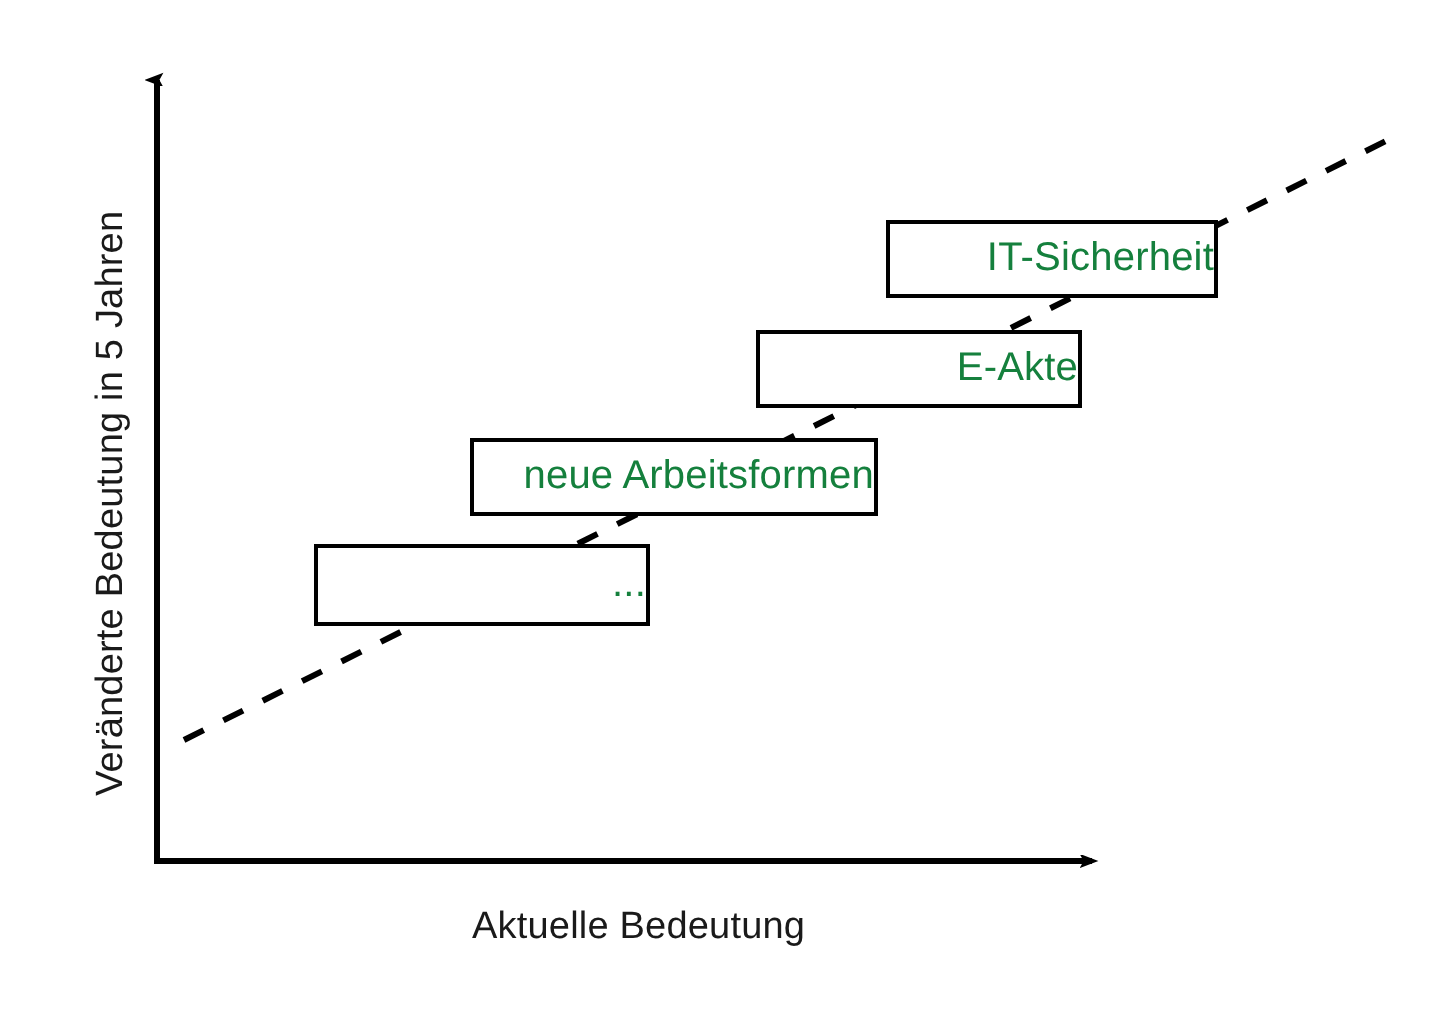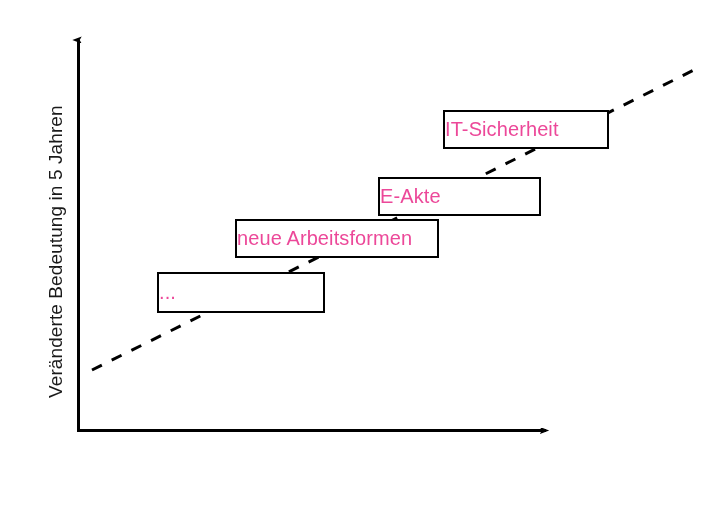--- a/index.html
+++ b/index.html
@@ -44,35 +44,35 @@
     left: 236px;
     top: 454px;
   }
   .item-box {
     position: absolute;
     box-sizing: border-box;
     border: 2px solid #000000;
     background: #ffffff;
     display: flex;
     align-items: center;
-    justify-content: flex-start;
+    justify-content: flex-end;
     font-size: 20px;
-    color: #ec4899;
+    color: #15803d;
     white-space: nowrap;
     letter-spacing: 0.1px;
   }
   #box-it-sicherheit {
     left: 443px;
     top: 110px;
     width: 166px;
     height: 39px;
   }
   #box-e-akte {
     left: 378px;
-    top: 177px;
+    top: 165px;
     width: 163px;
     height: 39px;
   }
   #box-neue-arbeitsformen {
     left: 235px;
     top: 219px;
     width: 204px;
     height: 39px;
   }
   #box-ellipsis {
@@ -102,20 +102,21 @@
 
     <line x1="92" y1="370" x2="700" y2="67" stroke="#000000" stroke-width="3" stroke-dasharray="11 11" stroke-linecap="butt"></line>
 
     <line x1="78.5" y1="432" x2="78.5" y2="40" stroke="#000000" stroke-width="3" marker-end="url(#arrowhead-up)"></line>
 
     <line x1="78" y1="430.5" x2="546" y2="430.5" stroke="#000000" stroke-width="3" marker-end="url(#arrowhead-right)"></line>
   </svg>
 
   <div class="axis-label" id="y-axis-label">Veränderte Bedeutung in 5 Jahren</div>
 
+  <div class="axis-label" id="x-axis-label">Aktuelle Bedeutung</div>
 
   <div class="item-box" id="box-it-sicherheit">
     <span class="box-label">IT-Sicherheit</span>
   </div>
 
   <div class="item-box" id="box-e-akte">
     <span class="box-label">E-Akte</span>
   </div>
 
   <div class="item-box" id="box-neue-arbeitsformen">

